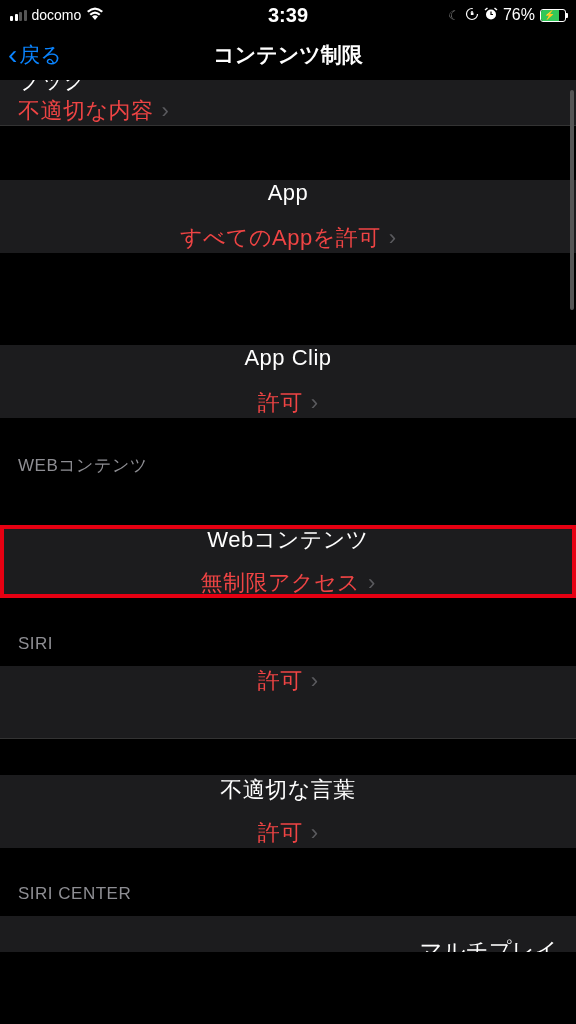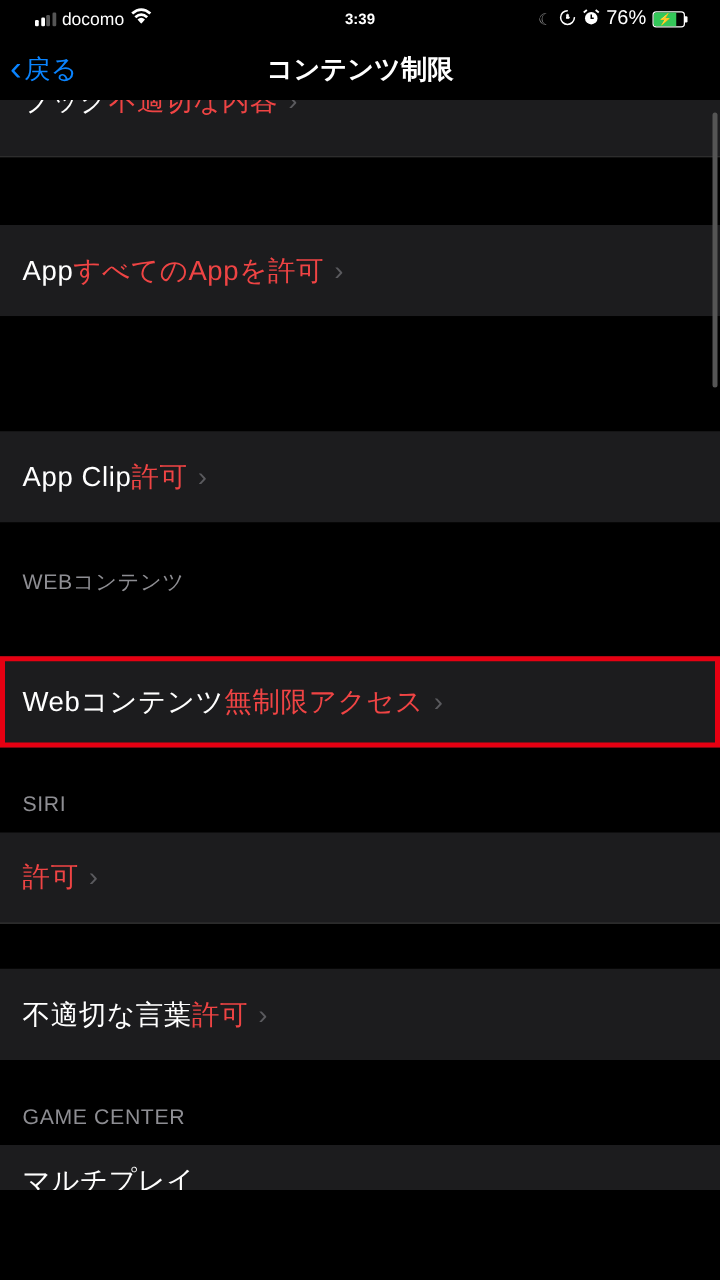--- a/index.html
+++ b/index.html
@@ -15,21 +15,21 @@
       font-family: -apple-system, "Hiragino Sans", "Hiragino Kaku Gothic ProN", sans-serif;
       color: #fff;
       overflow: hidden;
       position: relative;
     }
     .status-bar {
       height: 30px;
       display: flex;
       justify-content: space-between;
       align-items: center;
-      padding: 0 28px;
+      padding: 0 10px;
       font-size: 15px;
       font-weight: 500;
     }
     .status-left {
       display: flex;
       align-items: center;
       gap: 5px;
     }
     .signal-bars {
       display: flex;
@@ -47,21 +47,21 @@
     .b2 { height: 7px; }
     .b3 { height: 9px; }
     .b4 { height: 11px; }
     .carrier { font-size: 14px; }
     .wifi-icon { font-size: 16px; }
     .status-center {
       position: absolute;
       left: 50%;
       transform: translateX(-50%);
       font-weight: 600;
-      font-size: 12px;
+      font-size: 20px;
       text-align: center;
     }
     .status-right {
       display: flex;
       align-items: center;
       gap: 5px;
       font-size: 14px;
     }
     .moon { color: #888; font-size: 13px;}
     .lock-rot { font-size: 13px; }
@@ -129,23 +129,24 @@
     }
     .content {
       height: calc(1024px - 80px);
       overflow: hidden;
     }
     .row {
       background: #1c1c1e;
       height: 73px;
       display: flex;
       align-items: center;
-      justify-content: flex-start;
-      padding: 12px 18px;
+      justify-content: space-between;
+      padding: 0 18px;
       border-bottom: 0.5px solid #333;
+      flex-direction: column;
     }
     .row.partial-top {
       height: 46px;
       align-items: flex-start;
       padding-top: 0;
       overflow: hidden;
     }
     .row.partial-top .row-label,
     .row.partial-top .row-value,
     .row.partial-top .chevron {
@@ -315,21 +316,21 @@
   </div>
 
   <div class="row no-border">
     <span class="row-label">不適切な言葉</span>
     <div class="row-right">
       <span class="row-value">許可</span>
       <span class="chevron">›</span>
     </div>
   </div>
 
-  <div class="section-header tight">GAME CENTER</div>
+  <div class="section-header tight">SIRI CENTER</div>
 
   <div class="row partial-bottom">
     <span class="row-label">マルチプレイ</span>
   </div>
 
 </div>
 
 <div class="scroll-indicator"></div>
 
 </body></html>

